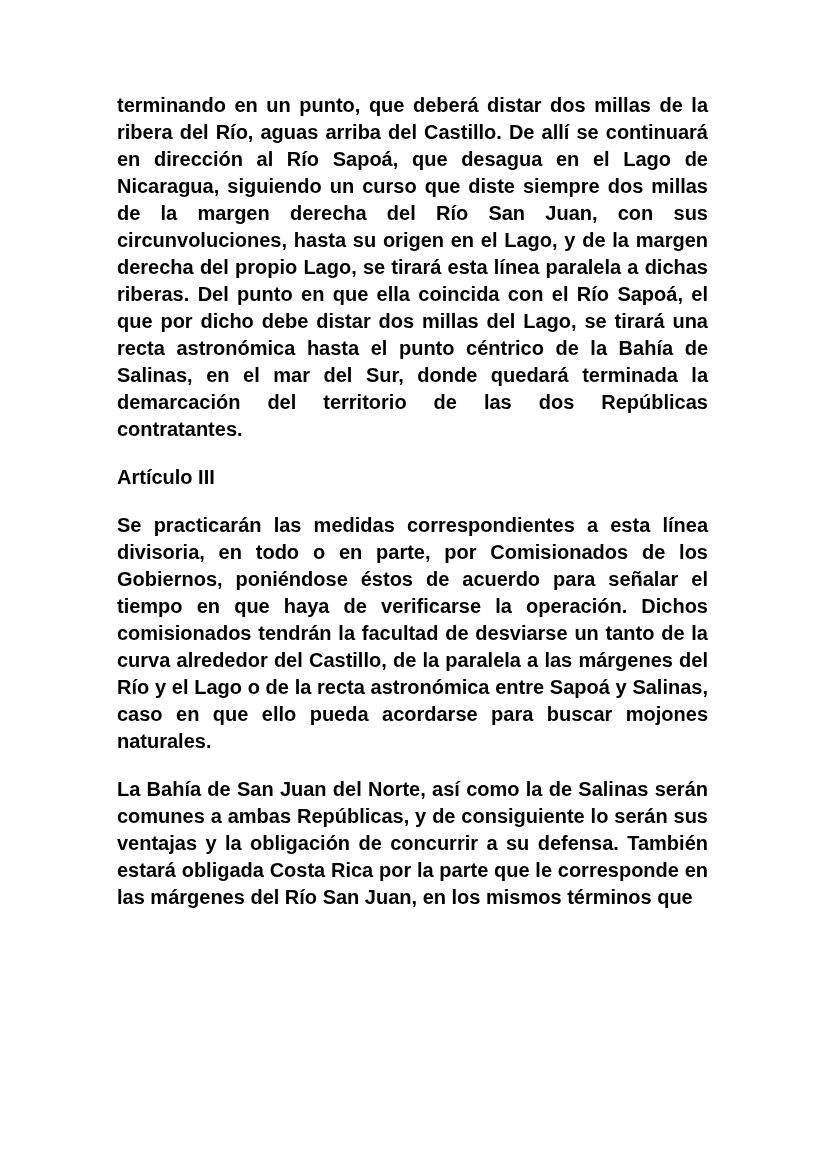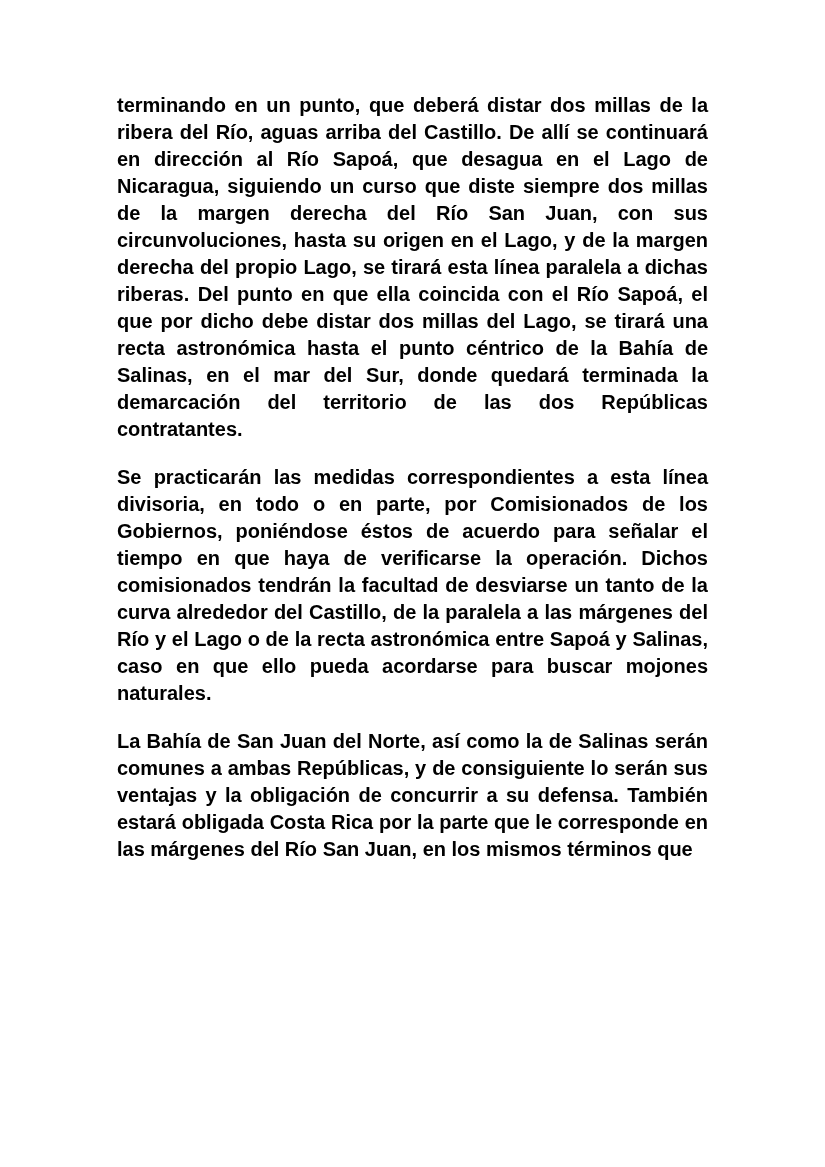--- a/index.html
+++ b/index.html
@@ -34,18 +34,19 @@
     color: #000000;
     margin-bottom: 21px;
   }
 </style>
 </head>
 <body>
 
 <div class="page">
   <p class="doc-paragraph">terminando en un punto, que deberá distar dos millas de la ribera del Río, aguas arriba del Castillo. De allí se continuará en dirección al Río Sapoá, que desagua en el Lago de Nicaragua, siguiendo un curso que diste siempre dos millas de la margen derecha del Río San Juan, con sus circunvoluciones, hasta su origen en el Lago, y de la margen derecha del propio Lago, se tirará esta línea paralela a dichas riberas. Del punto en que ella coincida con el Río Sapoá, el que por dicho debe distar dos millas del Lago, se tirará una recta astronómica hasta el punto céntrico de la Bahía de Salinas, en el mar del Sur, donde quedará terminada la demarcación del territorio de las dos Repúblicas contratantes.</p>
 
+  <h2 class="doc-heading">Artículo III</h2>
 
   <p class="doc-paragraph">Se practicarán las medidas correspondientes a esta línea divisoria, en todo o en parte, por Comisionados de los Gobiernos, poniéndose éstos de acuerdo para señalar el tiempo en que haya de verificarse la operación. Dichos comisionados tendrán la facultad de desviarse un tanto de la curva alrededor del Castillo, de la paralela a las márgenes del Río y el Lago o de la recta astronómica entre Sapoá y Salinas, caso en que ello pueda acordarse para buscar mojones naturales.</p>
 
 
   <p class="doc-paragraph">La Bahía de San Juan del Norte, así como la de Salinas serán comunes a ambas Repúblicas, y de consiguiente lo serán sus ventajas y la obligación de concurrir a su defensa. También estará obligada Costa Rica por la parte que le corresponde en las márgenes del Río San Juan, en los mismos términos que</p>
 </div>
 
 </body></html>

